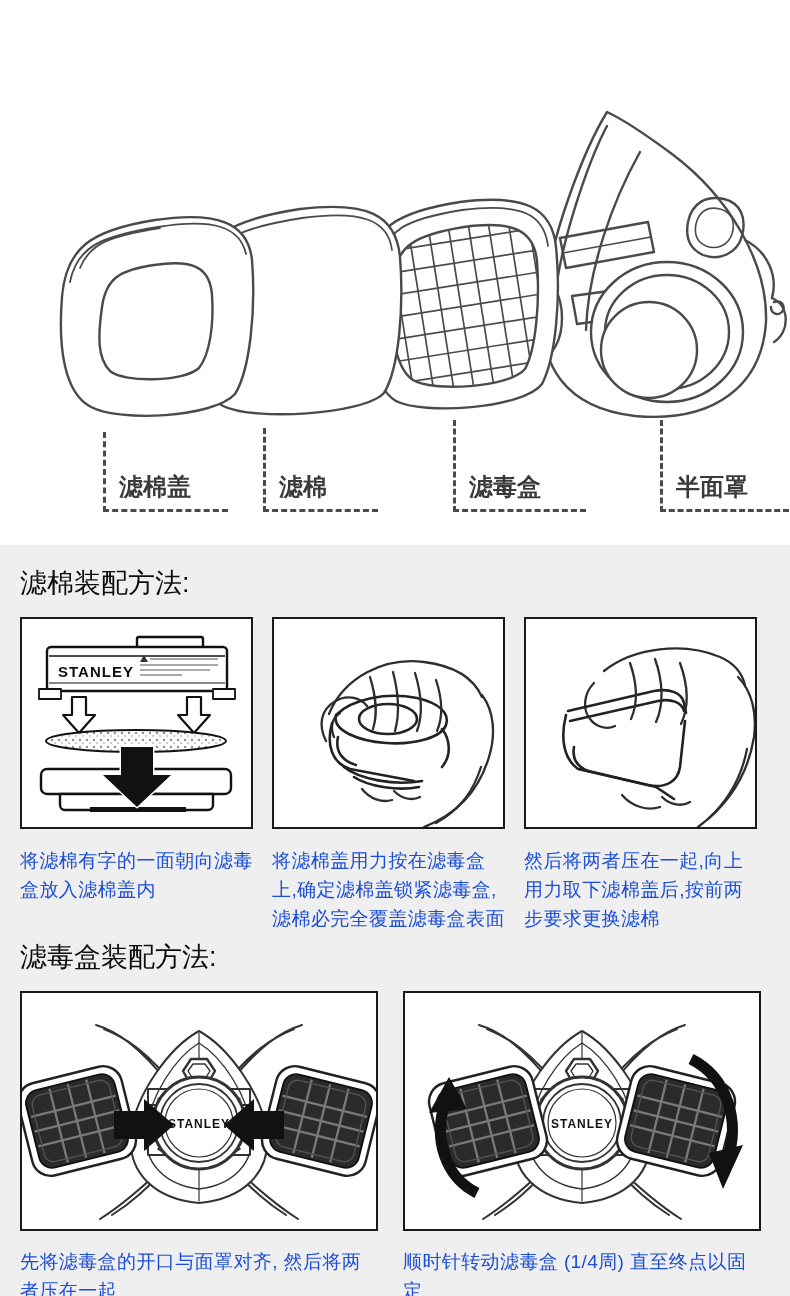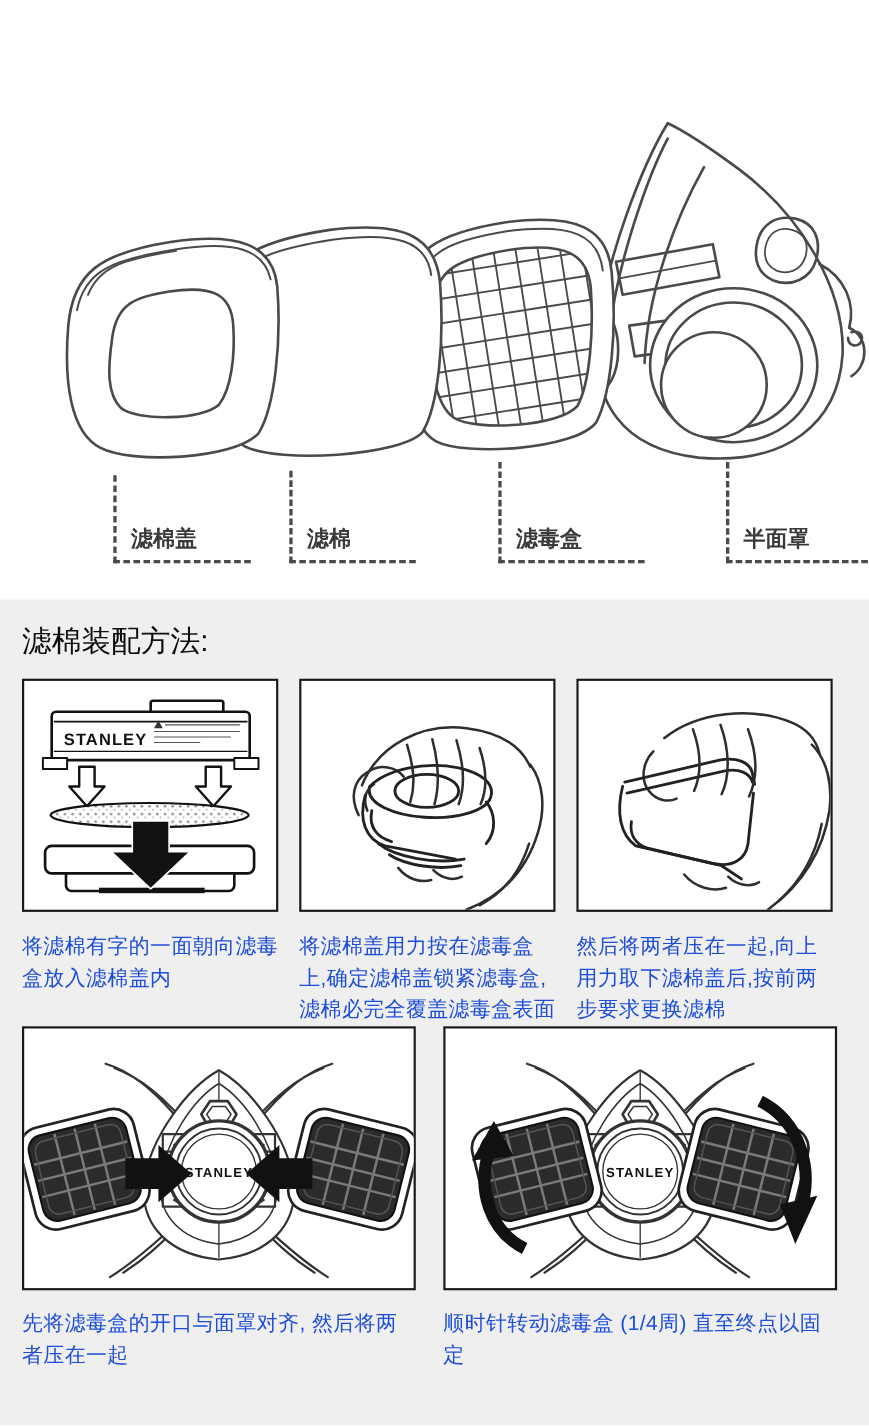--- a/index.html
+++ b/index.html
@@ -3,21 +3,21 @@
 <meta charset="utf-8">
 <style>
   html,body{margin:0;padding:0;background:#fff;}
   .page{position:relative;width:790px;height:1296px;overflow:hidden;background:#fff;
         font-family:"Liberation Sans","DejaVu Sans",sans-serif;color:#333;}
   
   .top-section{position:relative;width:790px;height:545px;background:#ffffff;}
   .exploded-svg{position:absolute;left:0;top:0;}
   .part-label{position:absolute;border-left:3px dashed #4a4a4a;border-bottom:3px dashed #4a4a4a;
               display:flex;align-items:flex-end;}
-  .part-label span{font-size:20px;font-weight:700;color:#3a3a3a;padding:0 4px 6px 13px;white-space:nowrap;}
+  .part-label span{font-size:24px;font-weight:700;color:#3a3a3a;padding:0 4px 6px 13px;white-space:nowrap;}
   
   .methods{position:absolute;left:0;top:545px;width:790px;height:751px;background:#efefef;
            box-sizing:border-box;padding:14px 20px 0 20px;}
   h2.m-head{font-size:27px;font-weight:400;color:#0d0d0d;margin:6px 0 16px 0;}
   .row{display:flex;gap:19px;align-items:center;}
   .row2{gap:25px;}
   .step-box{background:#fff;border:2px solid #1a1a1a;box-sizing:border-box;}
   .b1{width:233px;height:212px;}
   .b2{width:358px;height:240px;}
   .captions{display:flex;gap:19px;margin-top:17px;}
@@ -215,20 +215,21 @@
         </svg>
       </div>
     </div>
 
     <div class="captions">
       <div class="caption cap1">将滤棉有字的一面朝向滤毒盒放入滤棉盖内</div>
       <div class="caption cap1">将滤棉盖用力按在滤毒盒上,确定滤棉盖锁紧滤毒盒,滤棉必完全覆盖滤毒盒表面</div>
       <div class="caption cap1">然后将两者压在一起,向上用力取下滤棉盖后,按前两步要求更换滤棉</div>
     </div>
 
+    <h2 class="m-head h2b">滤毒盒装配方法:</h2>
 
     <div class="row row2">
 
       <div class="step-box b2">
         <svg width="354" height="236" viewBox="0 0 354 236">
           <defs>
             <symbol id="maskFront" viewBox="0 0 358 236" overflow="visible">
               <g fill="none" stroke="#333" stroke-width="2" stroke-linecap="round" stroke-linejoin="round">
 
                 <path d="M150,92 C118,52 96,38 76,32 M158,98 C128,58 104,44 84,36"></path>

